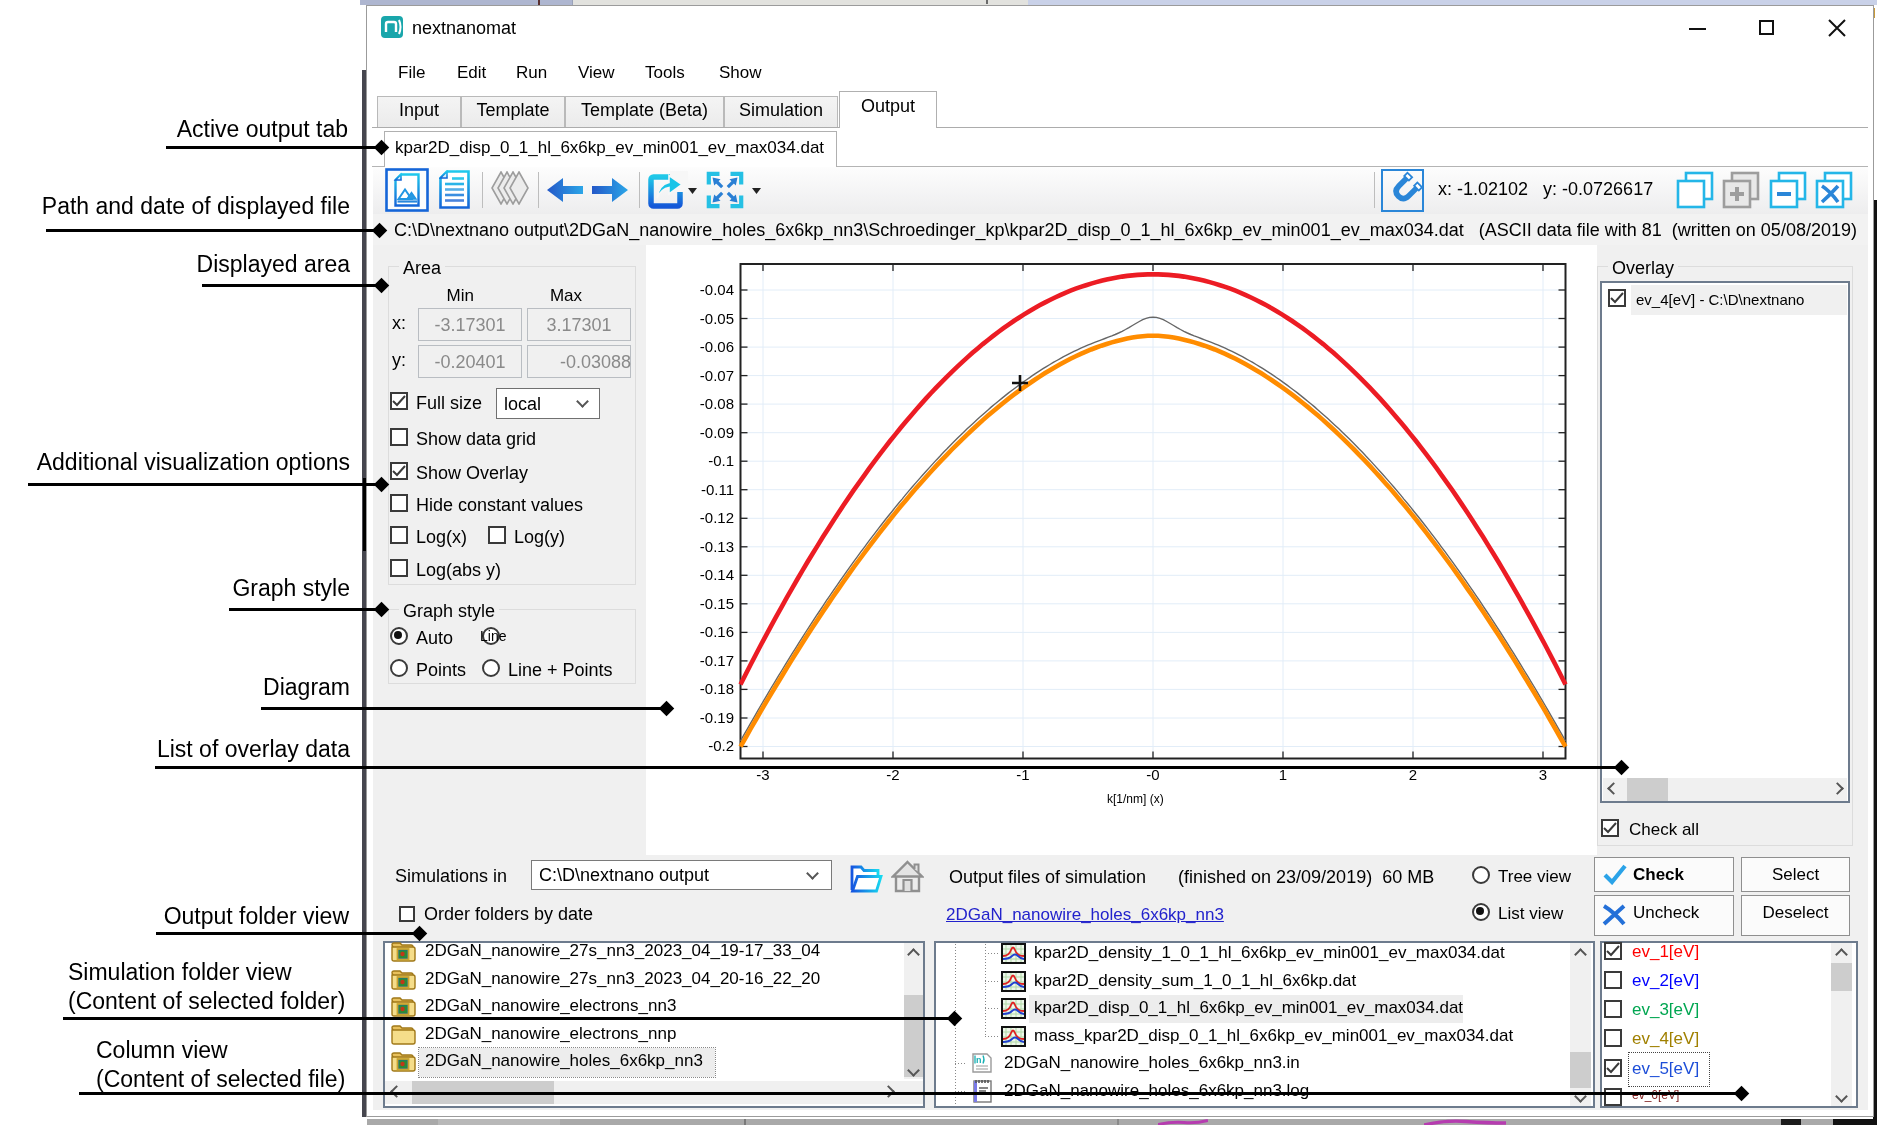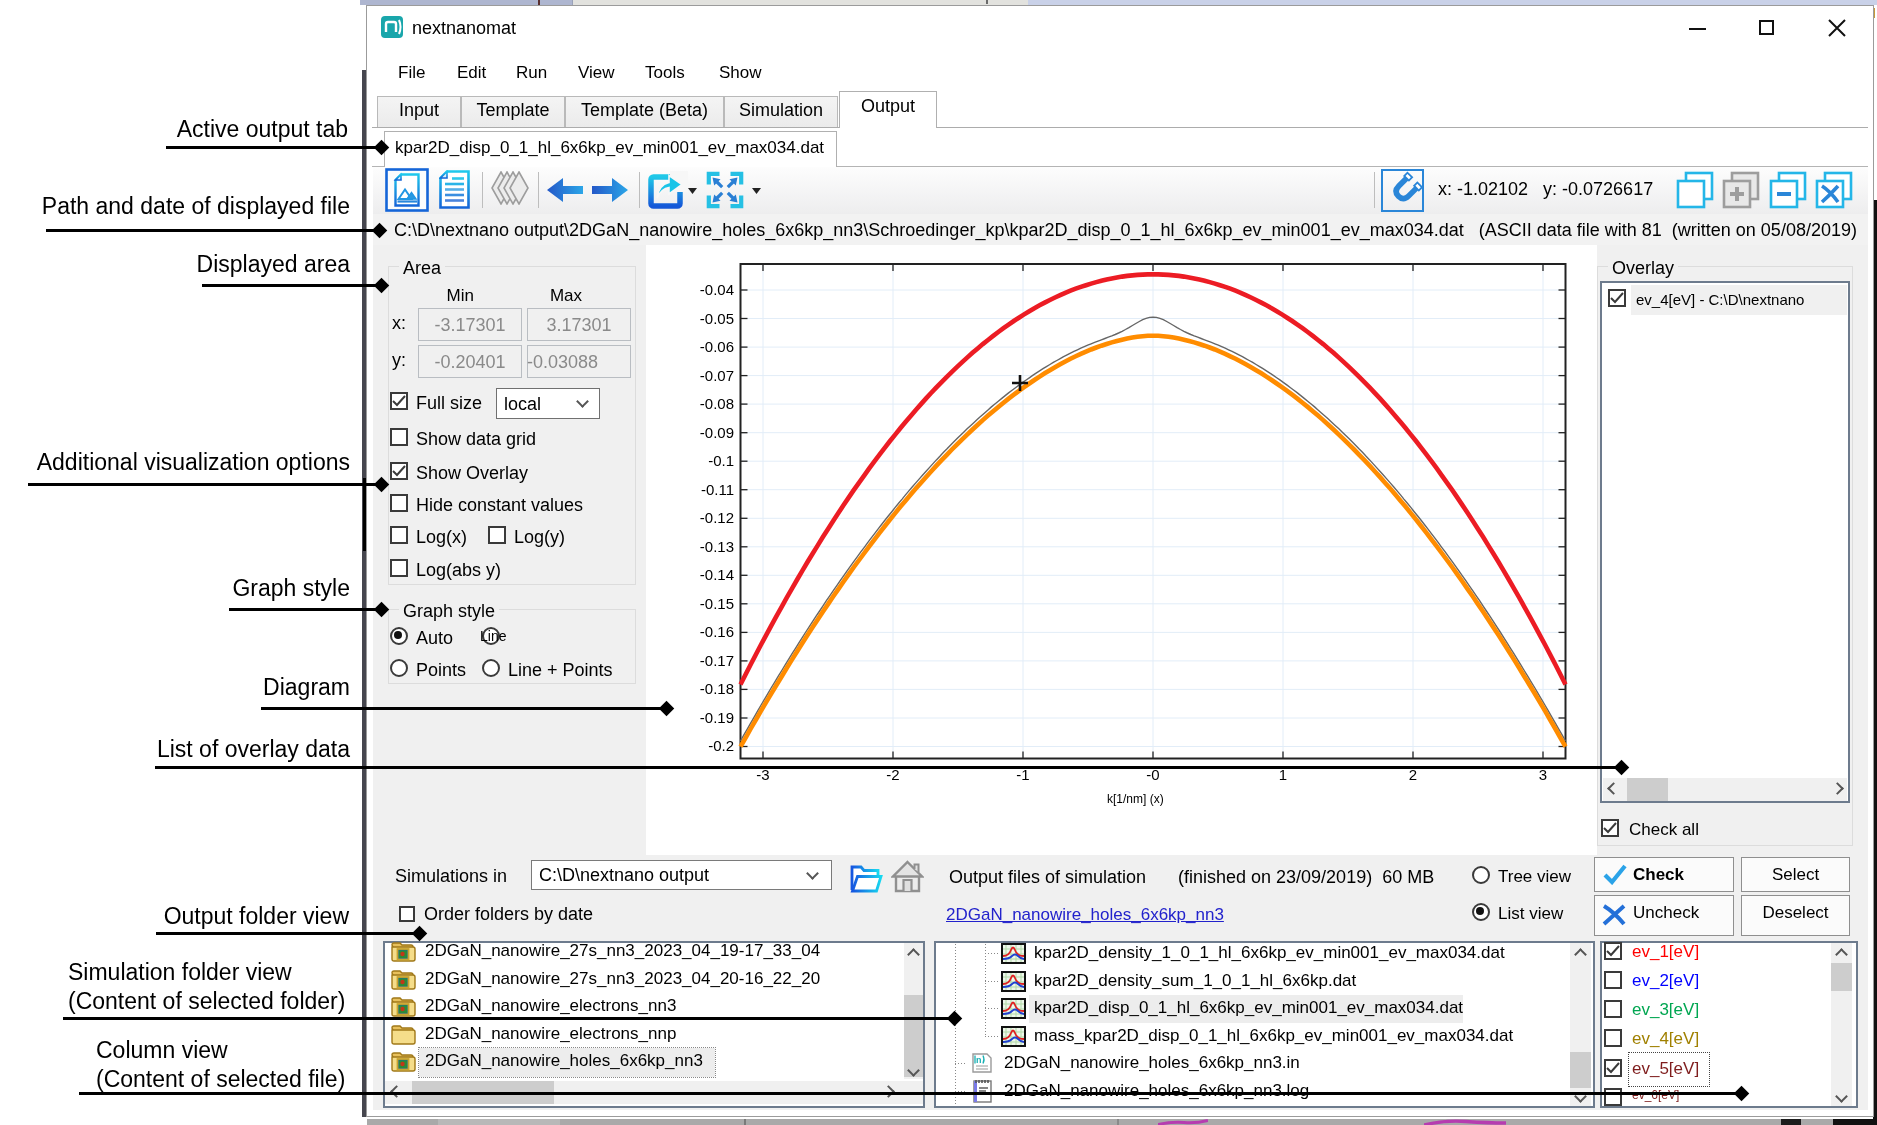--- a/index.html
+++ b/index.html
@@ -212,21 +212,21 @@
 <div class="txt" style="left:518px;top:286px;width:64px;text-align:right;font-size:17px">Max</div>
 <div class="txt" style="left:392px;top:313px;font-size:18px">x:</div>
 <div class="txt" style="left:392px;top:350px;font-size:18px">y:</div>
 <div class="ab" style="left:418px;top:308px;width:104px;height:33px;background:#f0f0f0;border:1px solid #b9bdc2"></div>
 <div class="txt" style="left:418px;top:315px;width:104px;text-align:center;font-size:18px;color:#8a8a8a">-3.17301</div>
 <div class="ab" style="left:527px;top:308px;width:104px;height:33px;background:#f0f0f0;border:1px solid #b9bdc2"></div>
 <div class="txt" style="left:527px;top:315px;width:104px;text-align:center;font-size:18px;color:#8a8a8a">3.17301</div>
 <div class="ab" style="left:418px;top:345px;width:104px;height:33px;background:#f0f0f0;border:1px solid #b9bdc2"></div>
 <div class="txt" style="left:418px;top:352px;width:104px;text-align:center;font-size:18px;color:#8a8a8a">-0.20401</div>
 <div class="ab" style="left:527px;top:345px;width:104px;height:33px;background:#f0f0f0;border:1px solid #b9bdc2"></div>
-<div class="txt" style="left:527px;top:352px;width:104px;text-align:left;font-size:18px;color:#8a8a8a">-0.03088</div>
+<div class="txt" style="left:527px;top:352px;width:104px;text-align:right;font-size:18px;color:#8a8a8a">-0.03088</div>
 <div class="cb" style="left:390px;top:392px"></div>
 <svg class="ab" style="left:392px;top:394px" width="14" height="13">
     <path d="M1,7 L5,11 L13,2" stroke="#3a3a3a" stroke-width="2" fill="none"></path>
   </svg>
 <div class="txt" style="left:416px;top:393px;font-size:18px">Full size</div>
 <div class="ab" style="left:496px;top:388px;width:104px;height:31px;background:#fff;border:1px solid #707070"></div>
 <div class="txt" style="left:504px;top:394px;font-size:18px">local</div>
 <div class="chev" style="left:578px;top:397px;transform:rotate(45deg)"></div>
 <div class="cb" style="left:390px;top:428px"></div>
 <div class="txt" style="left:416px;top:429px;font-size:18px">Show data grid</div>
@@ -588,21 +588,21 @@
 <div class="cb" style="left:1604px;top:971px"></div>
 <div class="txt" style="left:1632px;top:971px;font-size:17px;color:#0000ff">ev_2[eV]</div>
 <div class="cb" style="left:1604px;top:1000px"></div>
 <div class="txt" style="left:1632px;top:1000px;font-size:17px;color:#00a651">ev_3[eV]</div>
 <div class="cb" style="left:1604px;top:1029px"></div>
 <div class="txt" style="left:1632px;top:1029px;font-size:17px;color:#a08000">ev_4[eV]</div>
 <div class="cb" style="left:1604px;top:1059px"></div>
 <svg class="ab" style="left:1606px;top:1061px" width="14" height="13">
     <path d="M1,7 L5,11 L13,2" stroke="#3a3a3a" stroke-width="2" fill="none"></path>
   </svg>
-<div class="txt" style="left:1632px;top:1059px;font-size:17px;color:#7f1d1d">ev_5[eV]</div>
+<div class="txt" style="left:1632px;top:1059px;font-size:17px;color:#1d4ed8">ev_5[eV]</div>
 <div class="cb" style="left:1604px;top:1088px"></div>
 <div class="txt" style="left:1632px;top:1088px;font-size:12px;color:#7f1d1d">ev_6[eV]</div>
 <div class="sb" style="left:1831px;top:943px;width:21px;height:163px"></div>
 <div class="sbt" style="left:1831px;top:963px;width:21px;height:28px"></div>
 <div class="chev" style="left:1837px;top:950px;transform:rotate(-135deg)"></div>
 <div class="chev" style="left:1837px;top:1092px;transform:rotate(45deg)"></div>
 <div class="ab" style="left:1858px;top:941px;width:10px;height:167px;background:#f0f0f0"></div>
 <div class="lbl" style="right:1529px;top:115px">Active output tab</div>
 <div class="aline" style="left:166px;top:146px;width:215px"></div>
 <div class="dia" style="left:376px;top:142px"></div>

